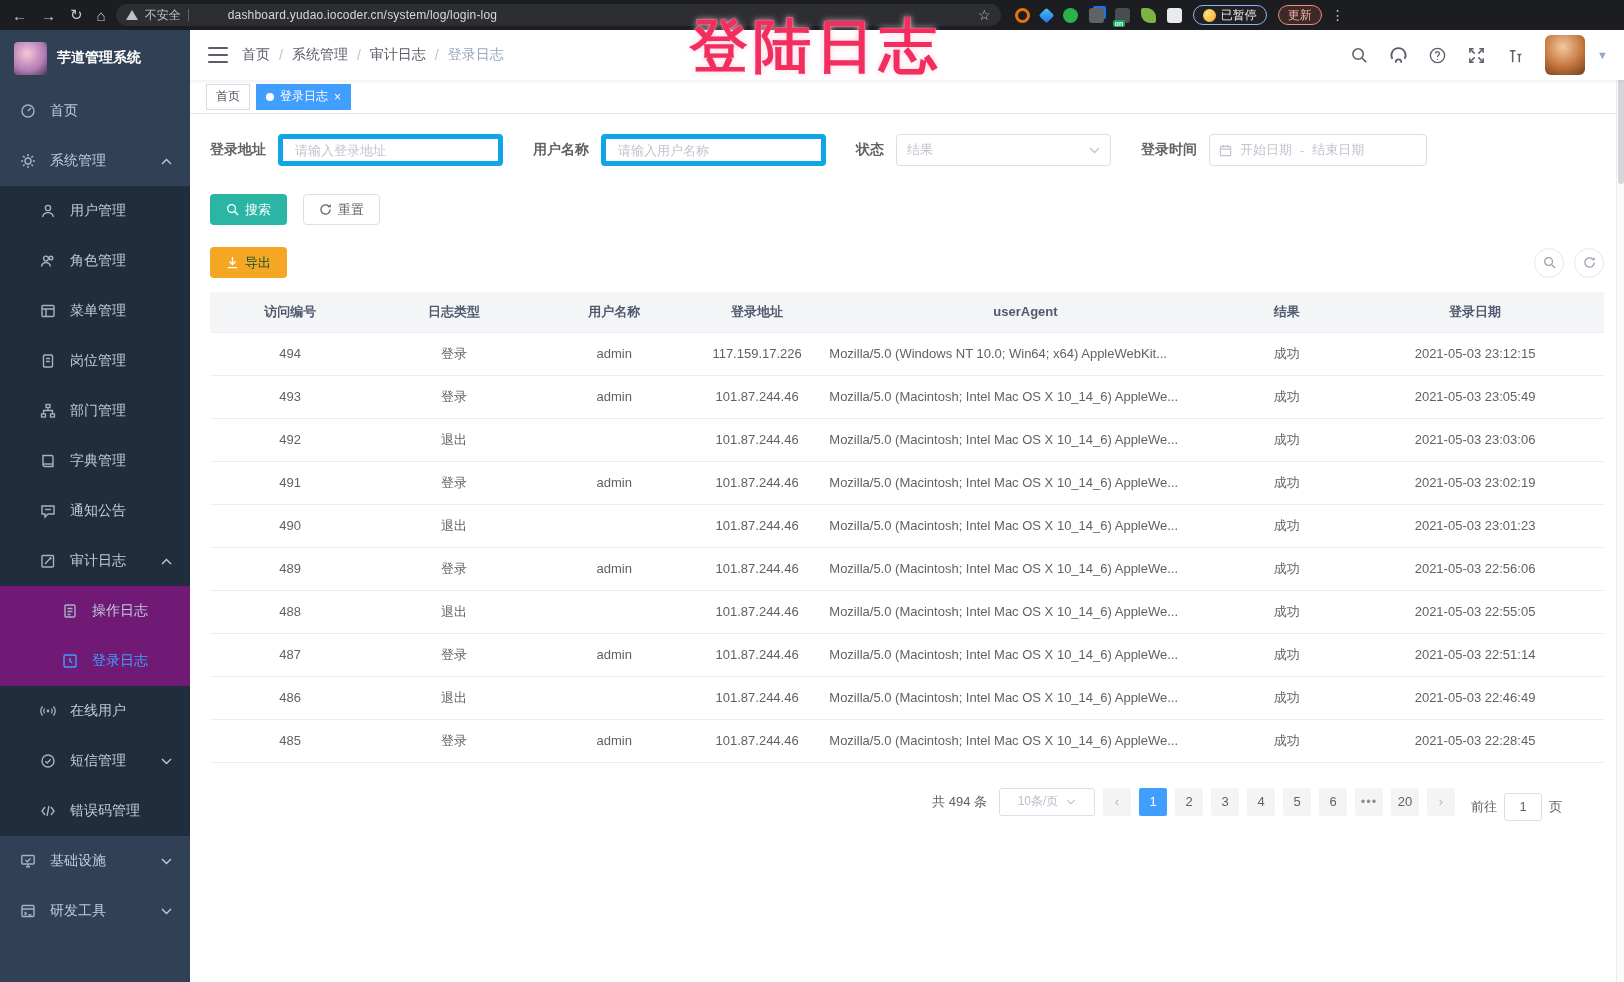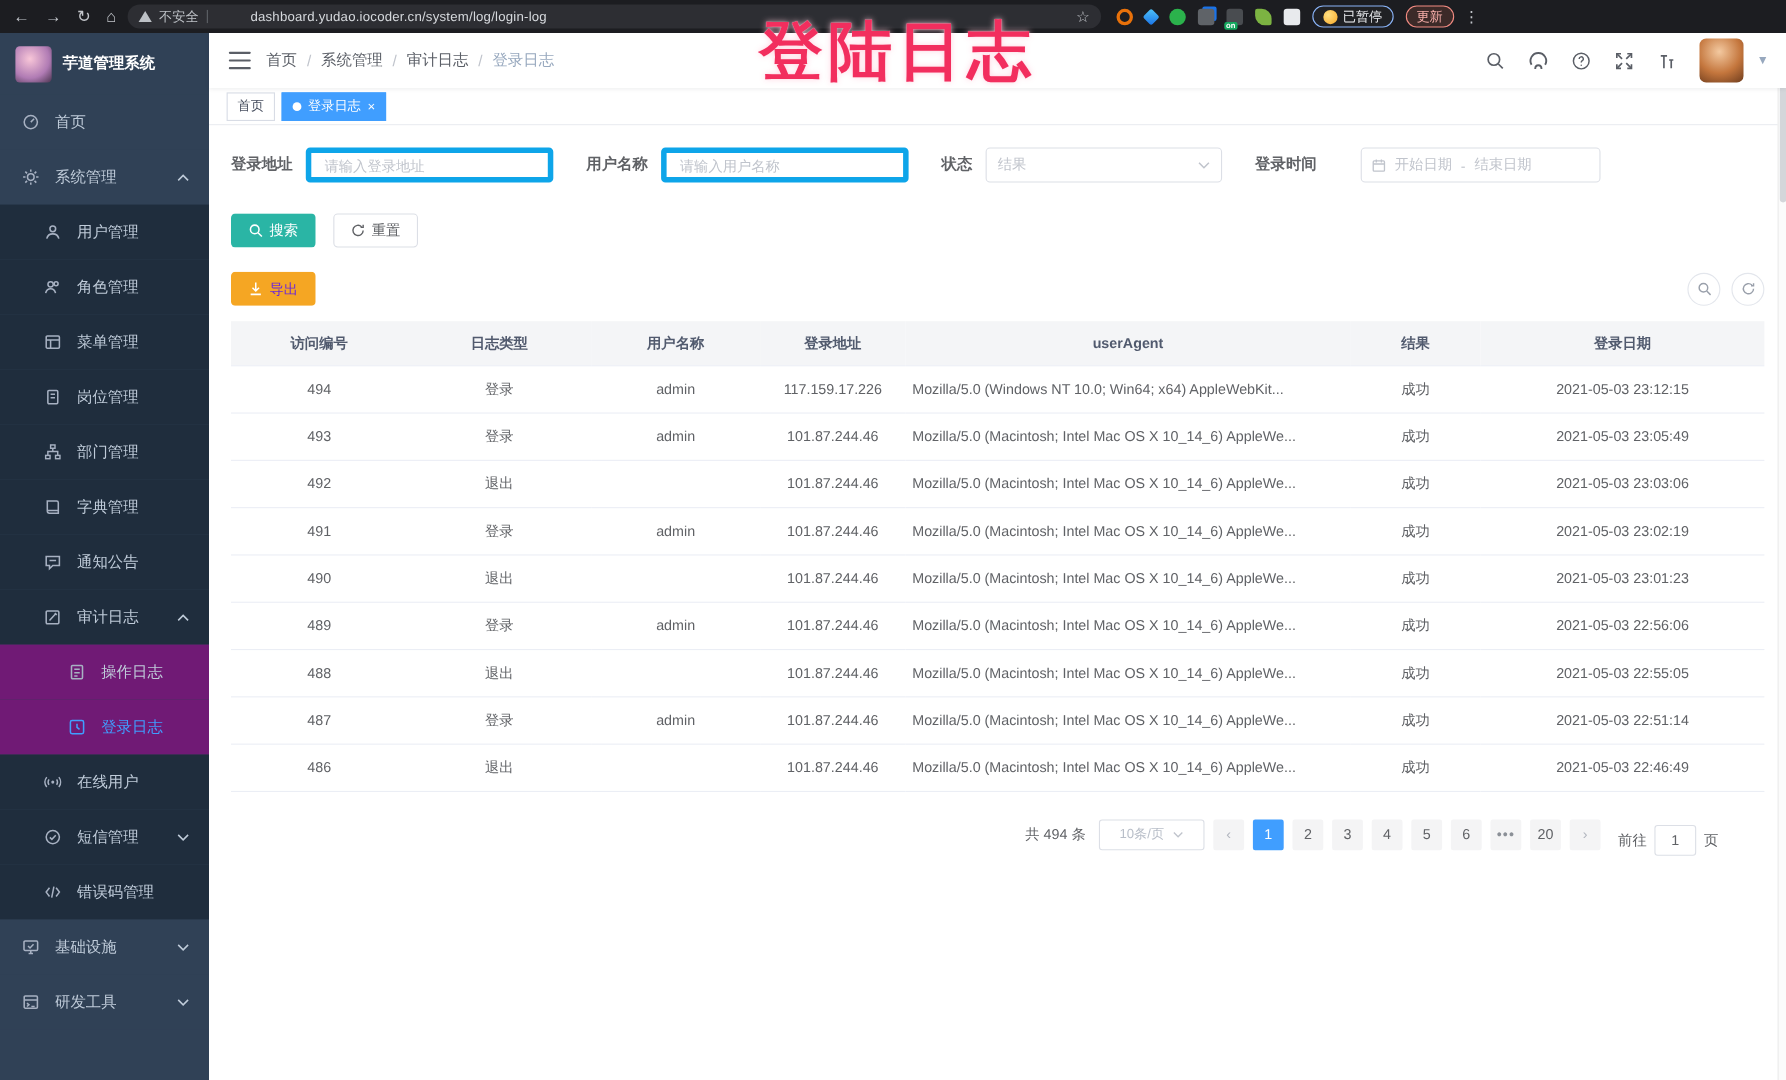--- a/index.html
+++ b/index.html
@@ -68,21 +68,21 @@
   .f-input::placeholder { color:#c0c4cc; }
   .w225 { width:225px; } 
   .select-box { width:215px; height:32px; border:1px solid #dcdfe6; border-radius:4px; display:flex; align-items:center; padding:0 10px; color:#c0c4cc; font-size:13px; cursor:pointer; }
   .select-box .dd { margin-left:auto; color:#c0c4cc; }
   .range-box { width:218px; height:32px; border:1px solid #dcdfe6; border-radius:4px; display:flex; align-items:center; padding:0 9px; gap:8px; color:#c0c4cc; font-size:13px; cursor:pointer; }
   .btn-row { margin-top:28px; display:flex; gap:16px; }
   .btn { height:31px; border-radius:4px; border:1px solid transparent; font-size:13px; display:inline-flex; align-items:center; gap:6px; padding:0 15px; cursor:pointer; font-family:inherit; }
   .btn-search { background:#2ab5a5; color:#fff; }
   .btn-reset { background:#fff; color:#606266; border-color:#dcdfe6; }
   .toolbar-row { margin-top:22px; display:flex; align-items:center; }
-  .btn-export { background:#f5a623; color:#6d28d9;justify-content:space-between; }
+  .btn-export { background:#f5a623; color:#14532d;justify-content:space-between; }
   .mini-circles { margin-left:auto; display:flex; gap:10px; }
   .mini { width:30px; height:30px; border-radius:50%; border:1px solid #e3e6ec; display:flex; align-items:center; justify-content:center; color:#9aa0ab; cursor:pointer; background:#fff; }
   .mini svg { width:13px; height:13px; }
 
   
   table { width:100%; border-collapse:collapse; margin-top:14px; table-layout:fixed; }
   thead th { background:#f4f5f7; height:40px; font-size:13px; color:#515a6e; font-weight:bold; text-align:center; padding:0 6px; }
   tbody td { height:43px; border-bottom:1px solid #ebeef5; font-size:13px; color:#606266; text-align:center; padding:0 6px; white-space:nowrap; overflow:hidden; }
   tbody td.left { text-align:left; }
   tbody tr:first-child td { border-top:1px solid #ebeef5; }
@@ -376,21 +376,21 @@
           </div>
           <div class="f-item">
             <span class="f-label">状态</span>
             <div class="select-box">
               <span>结果</span>
               <svg class="dd" width="11" height="7" viewBox="0 0 11 7" fill="none" stroke="#c0c4cc" stroke-width="1.4">
                   <path d="M1 1 L5.5 5.5 L10 1"></path>
                 </svg>
             </div>
           </div>
-          <div class="f-item" style="margin-right:0;gap:28px;">
+          <div class="f-item" style="margin-right:0;">
             <span class="f-label">登录时间</span>
             <div class="range-box">
               <svg width="13" height="13" viewBox="0 0 14 14" fill="none" stroke="#c0c4cc" stroke-width="1.3">
                   <rect x="1.5" y="2.5" width="11" height="10" rx="1"></rect>
                   <path d="M1.5 5.5h11M4.5 1v3M9.5 1v3"></path>
                 </svg>
               <span>开始日期</span>
               <span>-</span>
               <span>结束日期</span>
             </div>
@@ -530,20 +530,29 @@
                 <td>2021-05-03 22:51:14</td>
             </tr>
             <tr>
               <td>486</td>
                 <td>退出</td>
                 <td></td>
                 <td>101.87.244.46</td>
                 <td class="left">Mozilla/5.0 (Macintosh; Intel Mac OS X 10_14_6) AppleWe...</td>
                 <td>成功</td>
                 <td>2021-05-03 22:46:49</td>
+            </tr>
+            <tr>
+              <td>485</td>
+                <td>登录</td>
+                <td>admin</td>
+                <td>101.87.244.46</td>
+                <td class="left">Mozilla/5.0 (Macintosh; Intel Mac OS X 10_14_6) AppleWe...</td>
+                <td>成功</td>
+                <td>2021-05-03 22:28:45</td>
             </tr>
           </tbody>
         </table>
 
         <div class="pag-row">
           <span class="pag-total">共 494 条</span>
           <span class="size-select">
             <span>10条/页</span>
             <svg width="10" height="6" viewBox="0 0 11 7" fill="none" stroke="#c0c4cc" stroke-width="1.4">
                 <path d="M1 1 L5.5 5.5 L10 1"></path>

